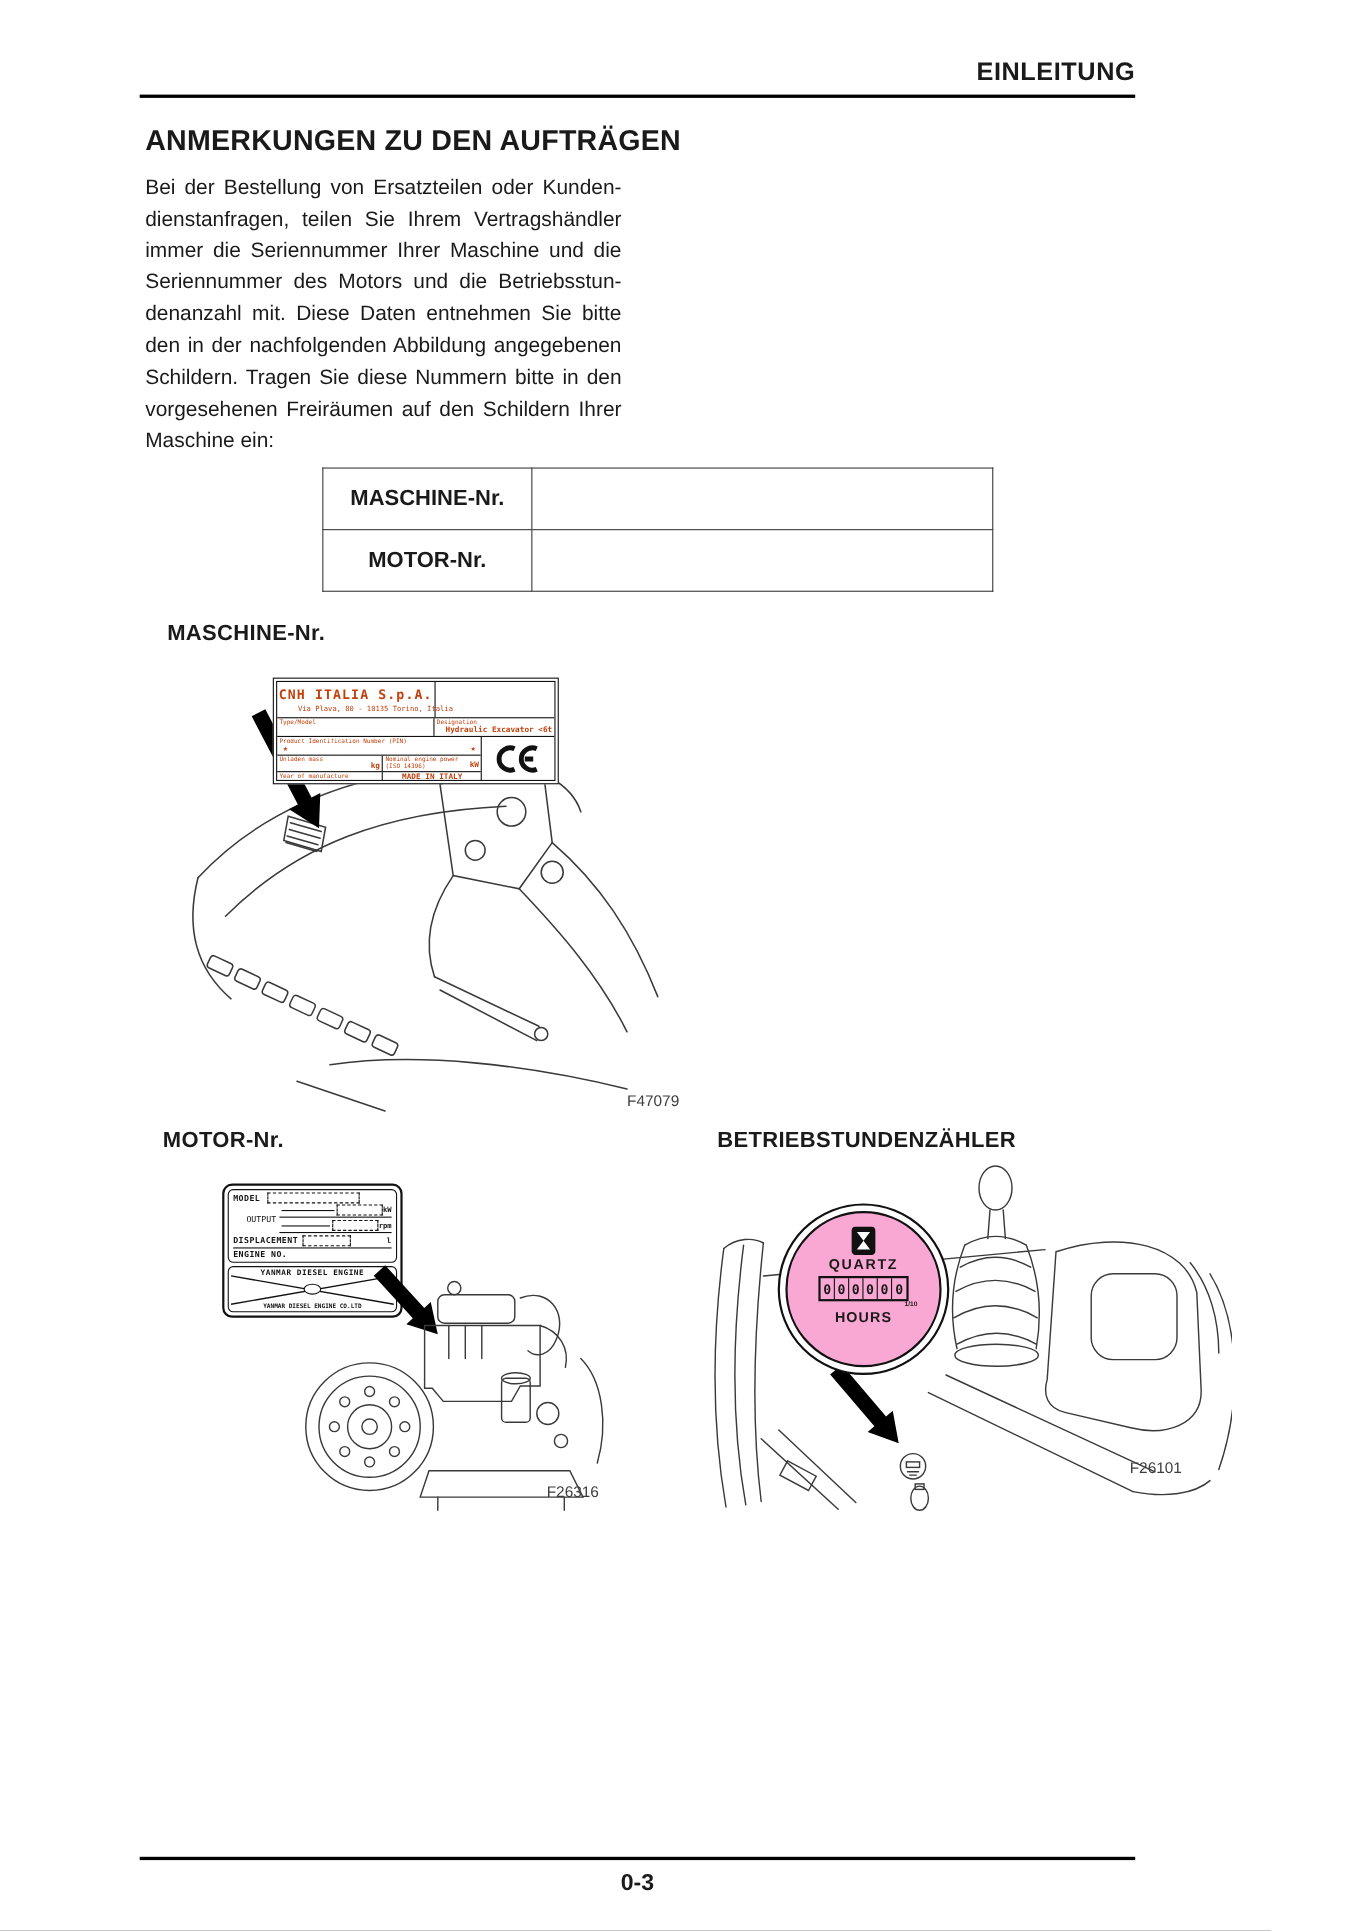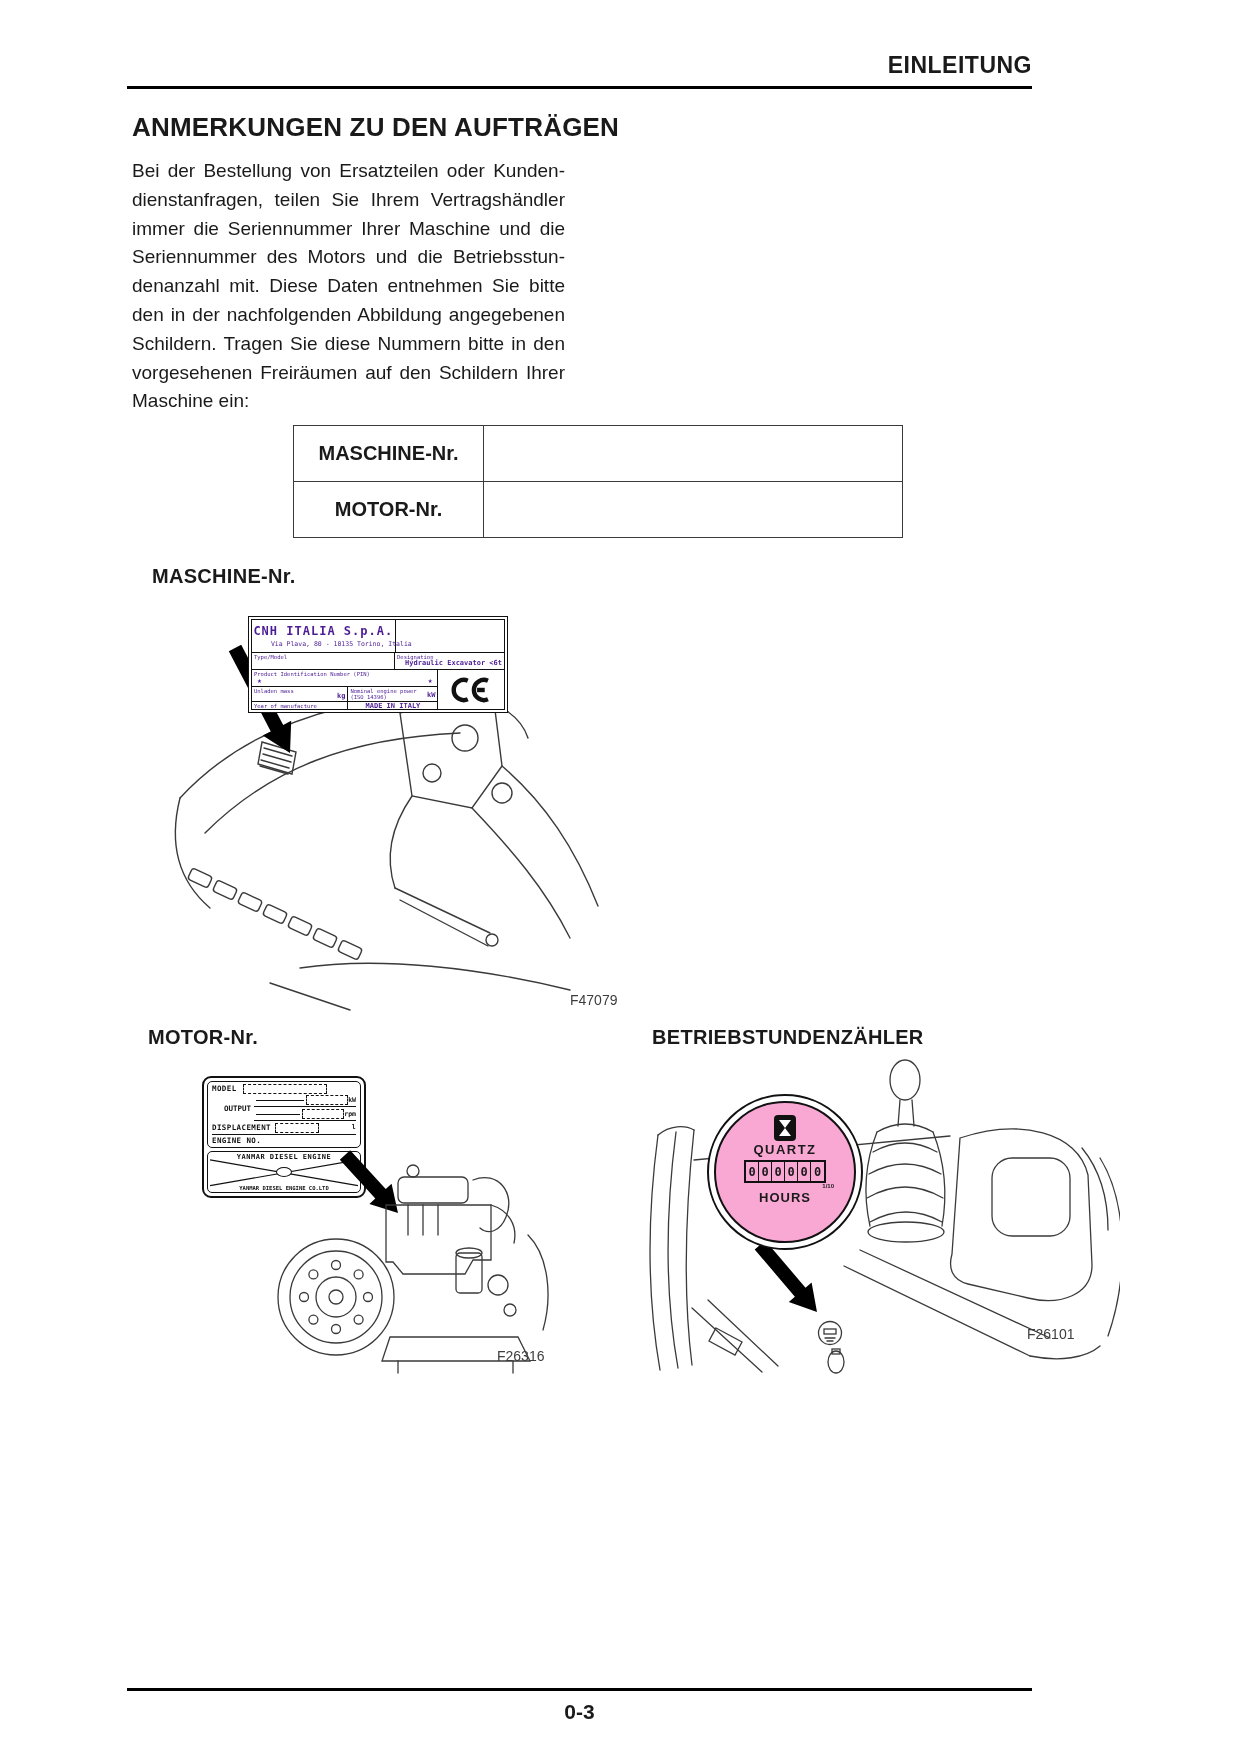--- a/index.html
+++ b/index.html
@@ -31,21 +31,21 @@
   .h-motor    { top:1026px; left:148px; }
   .h-hour     { top:1026px; left:652px; }
   .fig-code { position:absolute; font-size:14px; color:#3d3d3d; }
   .c-machine { top:992px;  left:570px; }
   .c-motor   { top:1348px; left:497px; }
   .c-hour    { top:1326px; left:1027px; }
   
   .cnh-plate { position:absolute; top:616px; left:248px; width:260px; height:97px;
     border:1.5px solid #111; background:#fff; padding:2px; }
   .cnh-inner { width:100%; height:100%; border:1px solid #111; display:flex; flex-direction:column;
-    font-family:"DejaVu Sans Mono", monospace; color:#4c1d95; }
+    font-family:"DejaVu Sans Mono", monospace; color:#c2410c; }
   .cnh-r1 { display:flex; flex:0 0 33px; border-bottom:1px solid #111; }
   .cnh-brandcell { width:57%; border-right:1px solid #111; display:flex; flex-direction:column;
     justify-content:center; align-items:center; }
   .cnh-company { font-size:12px; font-weight:700; letter-spacing:1px; white-space:nowrap; }
   .cnh-address { font-size:6.5px; margin-top:2px; white-space:nowrap;padding-left:36px; }
   .cnh-r1-right { flex:1; }
   .cnh-r2 { display:flex; flex:0 0 15px; border-bottom:1px solid #111; font-size:5.5px; }
   .cnh-typecell { width:57%; border-right:1px solid #111; padding:1px 2px; }
   .cnh-descell { flex:1; padding:1px 2px; line-height:1.1; overflow:visible; }
   .cnh-desvalue { display:block; font-size:7px; font-weight:700; margin-left:8px; white-space:nowrap; }
@@ -62,26 +62,26 @@
   .cnh-made { flex:1; display:flex; align-items:center; justify-content:center;
     font-size:7px; font-weight:700; white-space:nowrap; }
   .cnh-ce { flex:1; display:flex; align-items:center; justify-content:center; }
   
   .yanmar-plate { position:absolute; top:1076px; left:202px; width:164px; height:122px;
     border:2px solid #111; border-radius:9px; background:#fff; padding:3px;
     display:flex; flex-direction:column; gap:3px;
     font-family:"DejaVu Sans Mono", monospace; color:#111; }
   .y-top { flex:1.55; border:1.5px solid #111; border-radius:5px; padding:2px 4px;
     display:flex; flex-direction:column; justify-content:space-between; }
-  .y-row { display:flex; align-items:flex-start; font-size:7.5px; font-weight:700; letter-spacing:.4px; }
+  .y-row { display:flex; align-items:center; font-size:7.5px; font-weight:700; letter-spacing:.4px; }
   .y-dash { border:1.5px dashed #111; height:10px; }
   .y-gap { flex:1; border-bottom:1px solid #111; margin:0 2px; height:1px; align-self:center; }
   .y-unit { font-size:6.5px; font-weight:700; margin-left:auto; }
   .y-out { display:flex; }
-  .y-out-label { font-size:7.5px; font-weight:700; align-self:center;padding-left:12px; }
+  .y-out-label { font-size:7.5px; font-weight:400; align-self:center;padding-left:12px; }
   .y-out-right { flex:1; display:flex; flex-direction:column; gap:2px; margin-left:3px; }
   .y-ur { display:flex; align-items:center; border-bottom:1px solid #111; padding-bottom:1px; }
   .y-bottom { flex:1; border:1.5px solid #111; border-radius:5px; position:relative; overflow:hidden; }
   .y-bottom svg { position:absolute; inset:0; width:100%; height:100%; }
   .y-brand { position:absolute; top:1px; width:100%; text-align:center;
     font-size:7px; font-weight:700; letter-spacing:.5px; background:transparent; }
   .y-co { position:absolute; bottom:1px; width:100%; text-align:center;
     font-size:5.5px; font-weight:700; }
   .y-logo { position:absolute; left:50%; top:50%; transform:translate(-50%,-50%);
     width:16px; height:10px; border:1.3px solid #111; border-radius:50%; background:#fff; }

